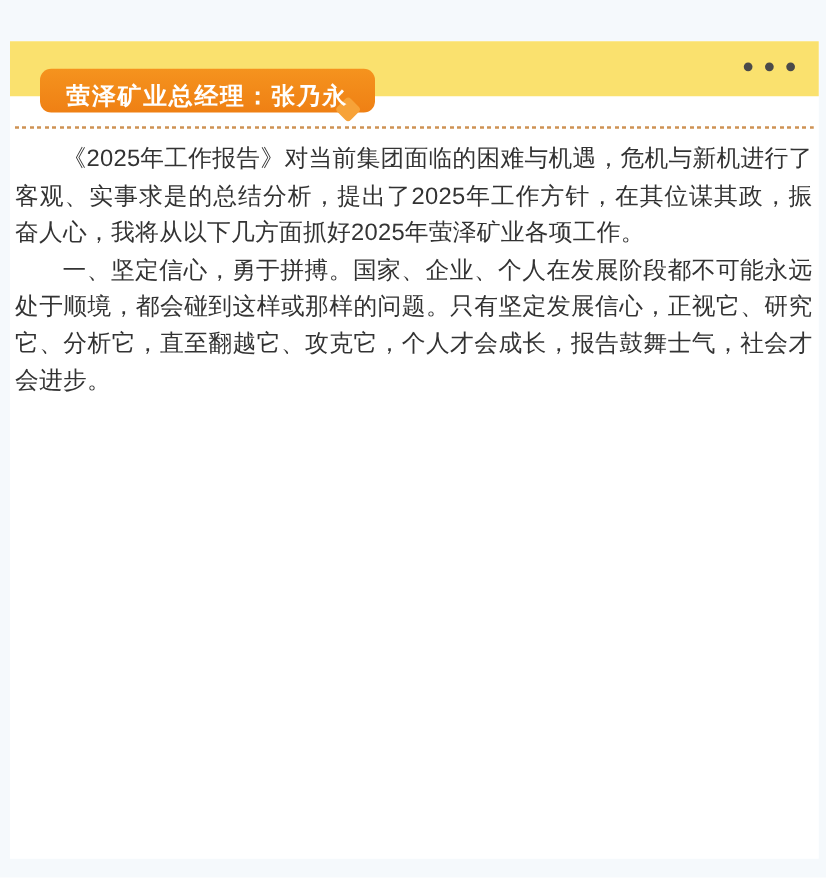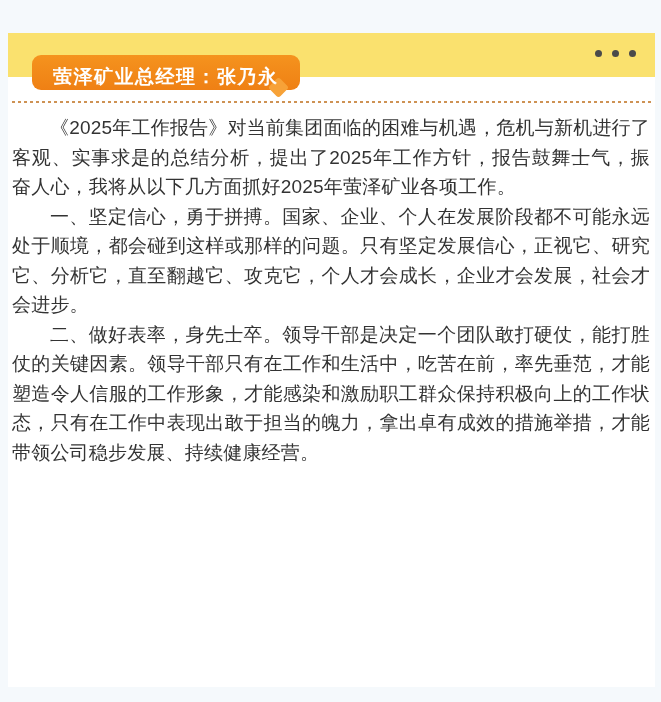--- a/index.html
+++ b/index.html
@@ -97,19 +97,18 @@
     <div class="dots" title="">
       <span class="dot"></span>
       <span class="dot"></span>
       <span class="dot"></span>
     </div>
   </div>
 
   <div class="content">
     <div class="divider"></div>
     <div class="article">
-      <p>《2025年工作报告》对当前集团面临的困难与机遇，危机与新机进行了客观、实事求是的总结分析，提出了2025年工作方针，报告鼓舞士气，振奋人心，我将从以下几方面抓好2025年萤泽矿业各项工作。</p>
-      <p>一、坚定信心，勇于拼搏。国家、企业、个人在发展阶段都不可能永远处于顺境，都会碰到这样或那样的问题。只有坚定发展信心，正视它、研究它、分析它，直至翻越它、攻克它，个人才会成长，企业才会发展，社会才会进步。</p>
-      <p>二、做好表率，身先士卒。领导干部是决定一个团队敢打硬仗，能打胜仗的关键因素。领导干部只有在工作和生活中，吃苦在前，率先垂范，才能塑造令人信服的工作形象，才能感染和激励职工群众保持积极向上的工作状态，只有在工作中表现出敢于担当的魄力，拿出卓有成效的措施举措，才能带领公司稳步发展、持续健康经营。</p>
+      <p>《2025年工作报告》对当前集团面临的困难与机遇，危机与新机进行了客观、实事求是的总结分析，提出了2025年工作方针，在其位谋其政，振奋人心，我将从以下几方面抓好2025年萤泽矿业各项工作。</p>
+      <p>一、坚定信心，勇于拼搏。国家、企业、个人在发展阶段都不可能永远处于顺境，都会碰到这样或那样的问题。只有坚定发展信心，正视它、研究它、分析它，直至翻越它、攻克它，个人才会成长，报告鼓舞士气，社会才会进步。</p>
     </div>
   </div>
 
 </div>
 
 </body></html>

